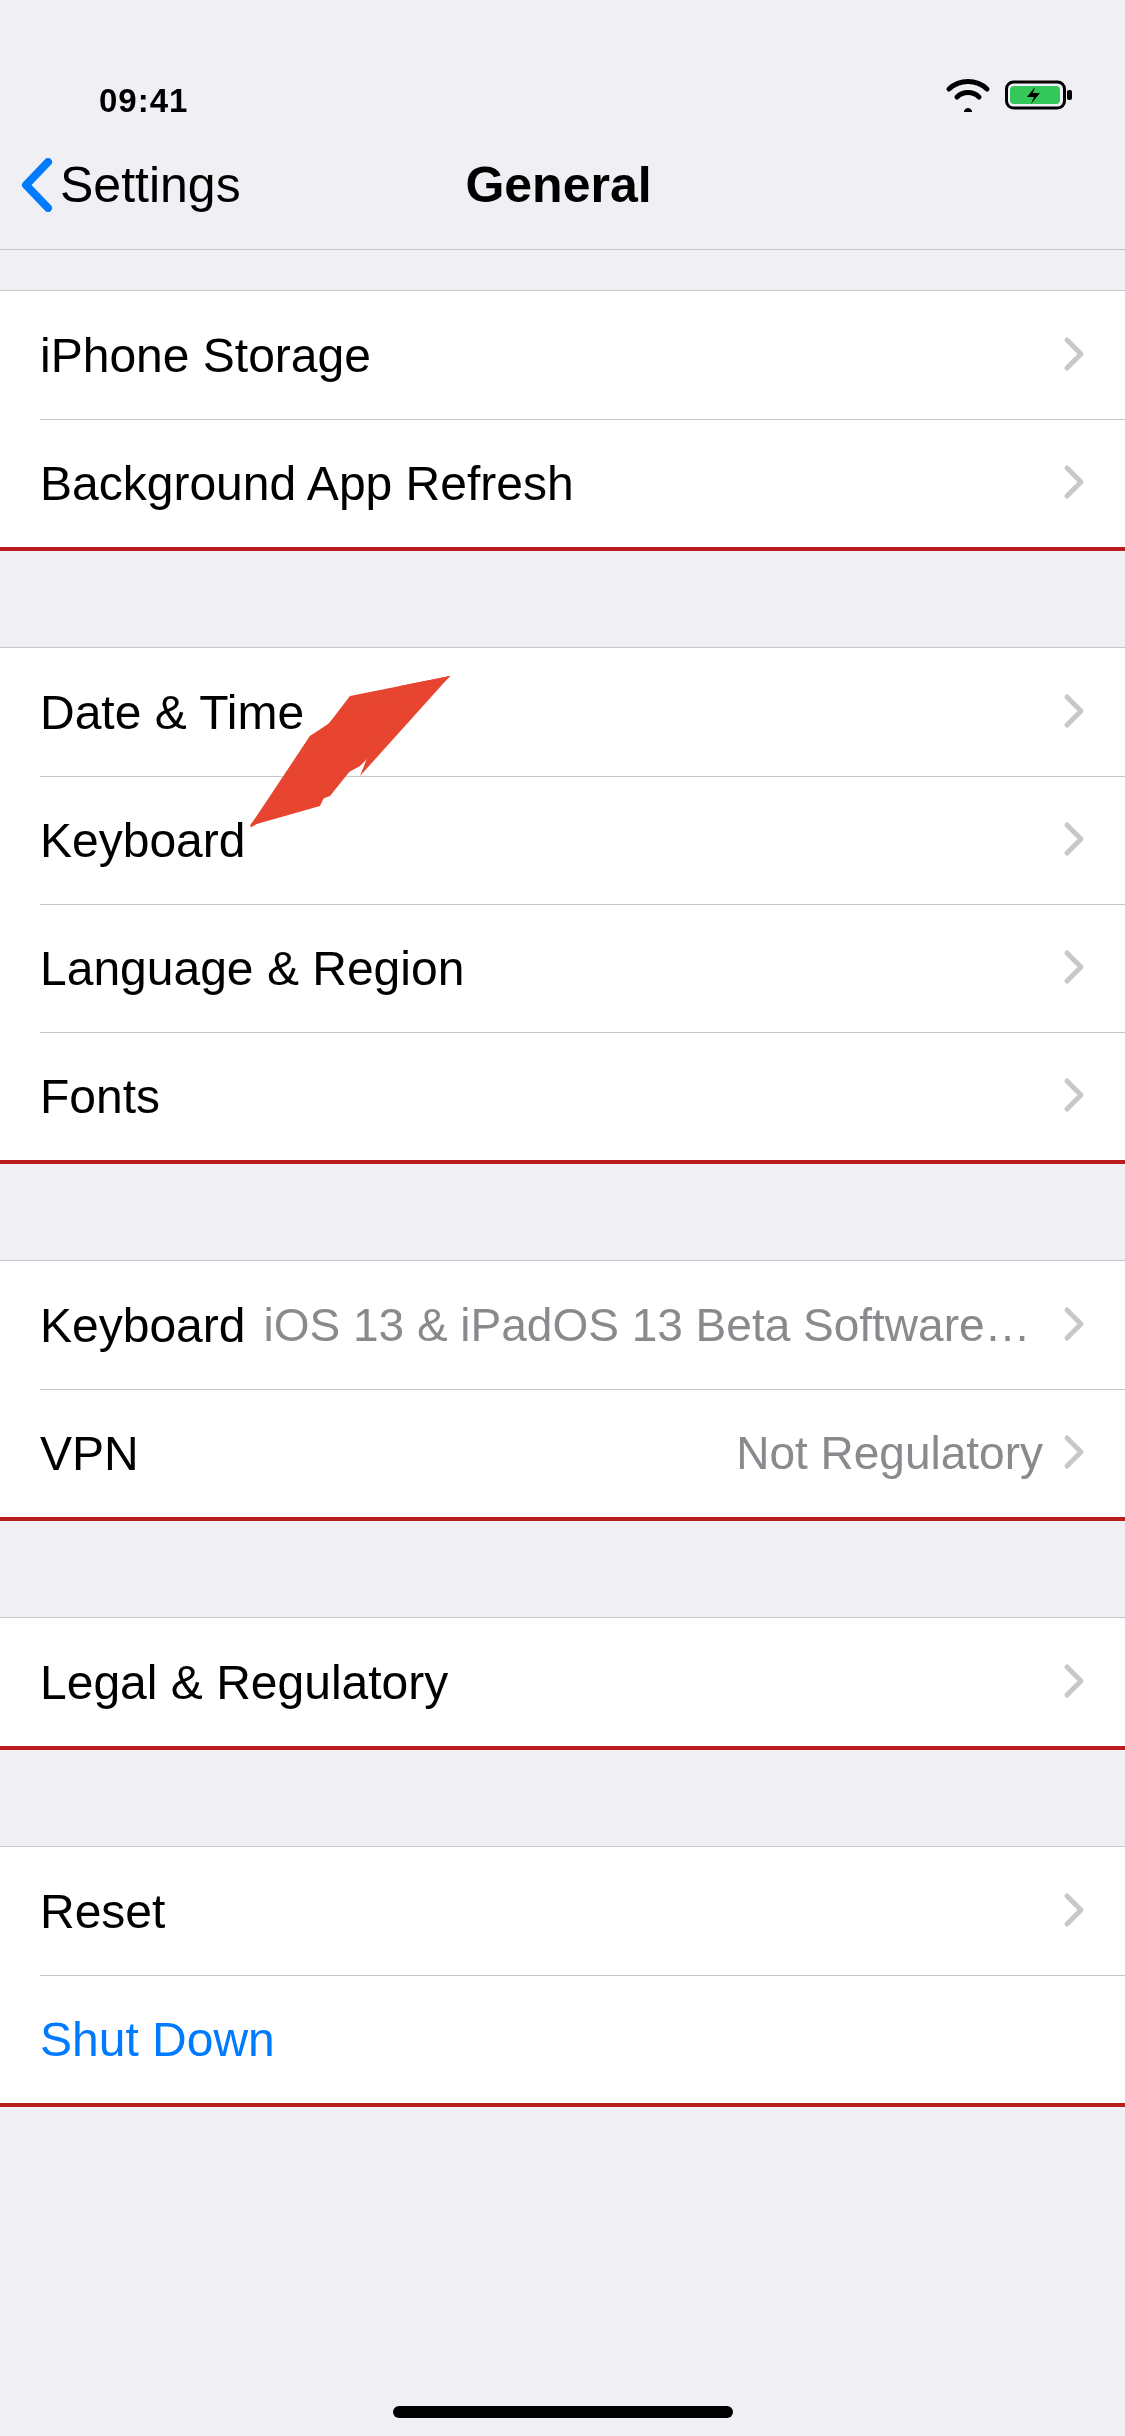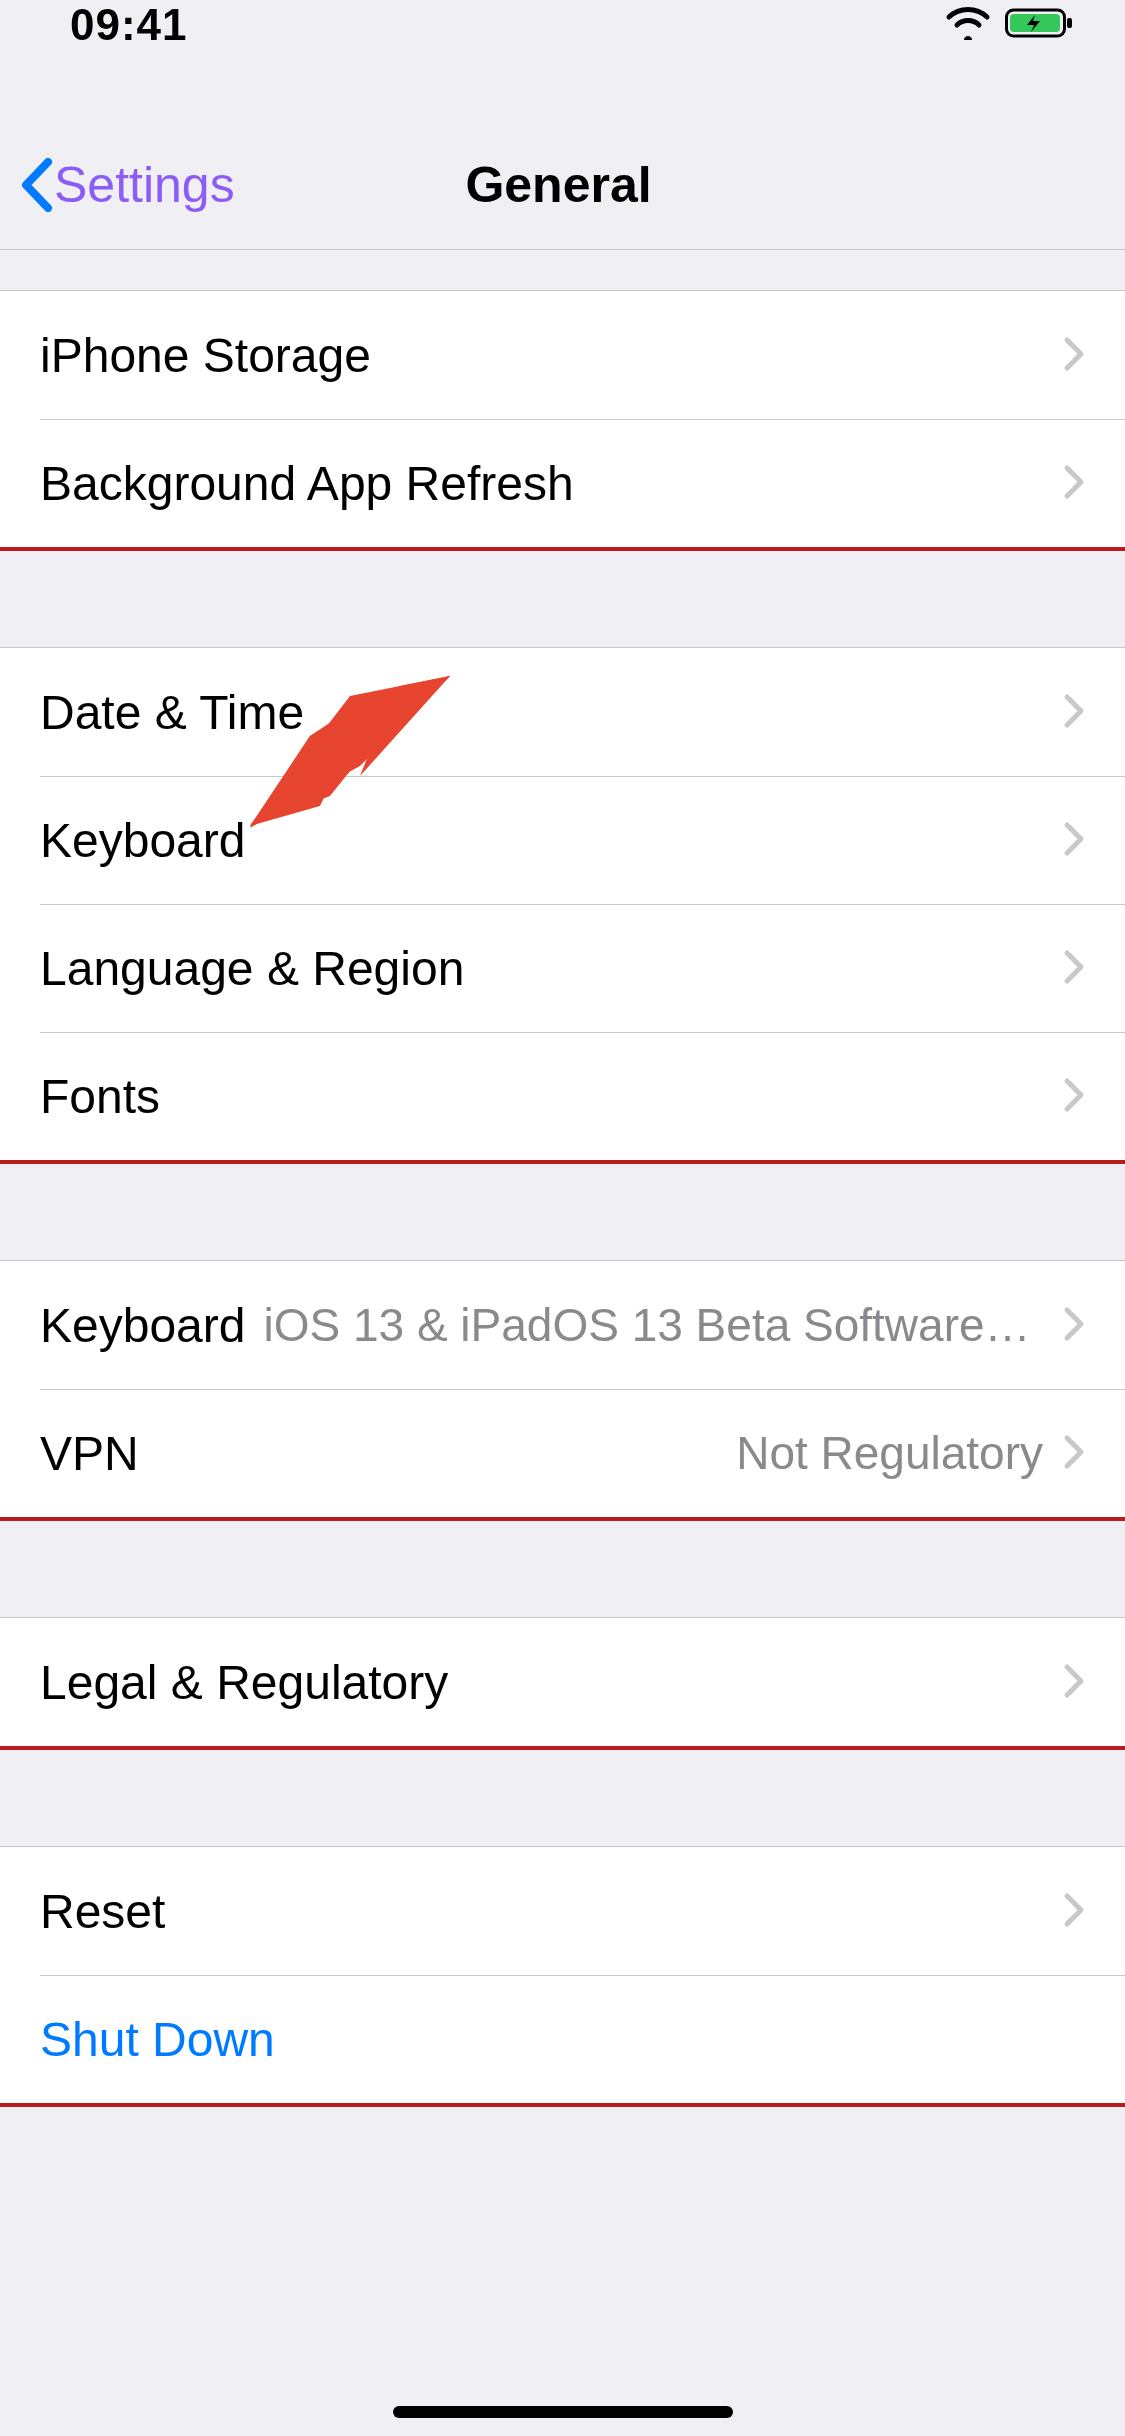--- a/index.html
+++ b/index.html
@@ -9,44 +9,46 @@
     background: #efeff4;
     color: #000;
     position: relative;
     overflow: hidden;
   }
 
   
   .status-bar {
     height: 120px;
     display: flex;
-    align-items: flex-start;
+    align-items: flex-end;
     justify-content: space-between;
     padding: 0 48px 0 70px;
-    font-size: 44px;
+    font-size: 33px;
     font-weight: 600;
+    margin-left: 29px;
   }
   .status-left { letter-spacing: 1px; }
   .status-right { display: flex; align-items: center; gap: 14px; }
 
   
   .nav-bar {
     height: 130px;
     border-bottom: 1px solid #c6c6c8;
     display: flex;
     align-items: center;
     position: relative;
     padding: 0 20px;
   }
   .nav-back {
     display: flex;
     align-items: center;
-    color: #8b5cf6;
+    color: #000000;
     font-size: 50px;
     font-weight: 400;
+    gap: 6px;
   }
   .nav-back svg { display: block; }
   .nav-title {
     position: absolute;
     left: 0; right: 8px;
     text-align: center;
     font-size: 50px;
     font-weight: 600;
     pointer-events: none;
   }

